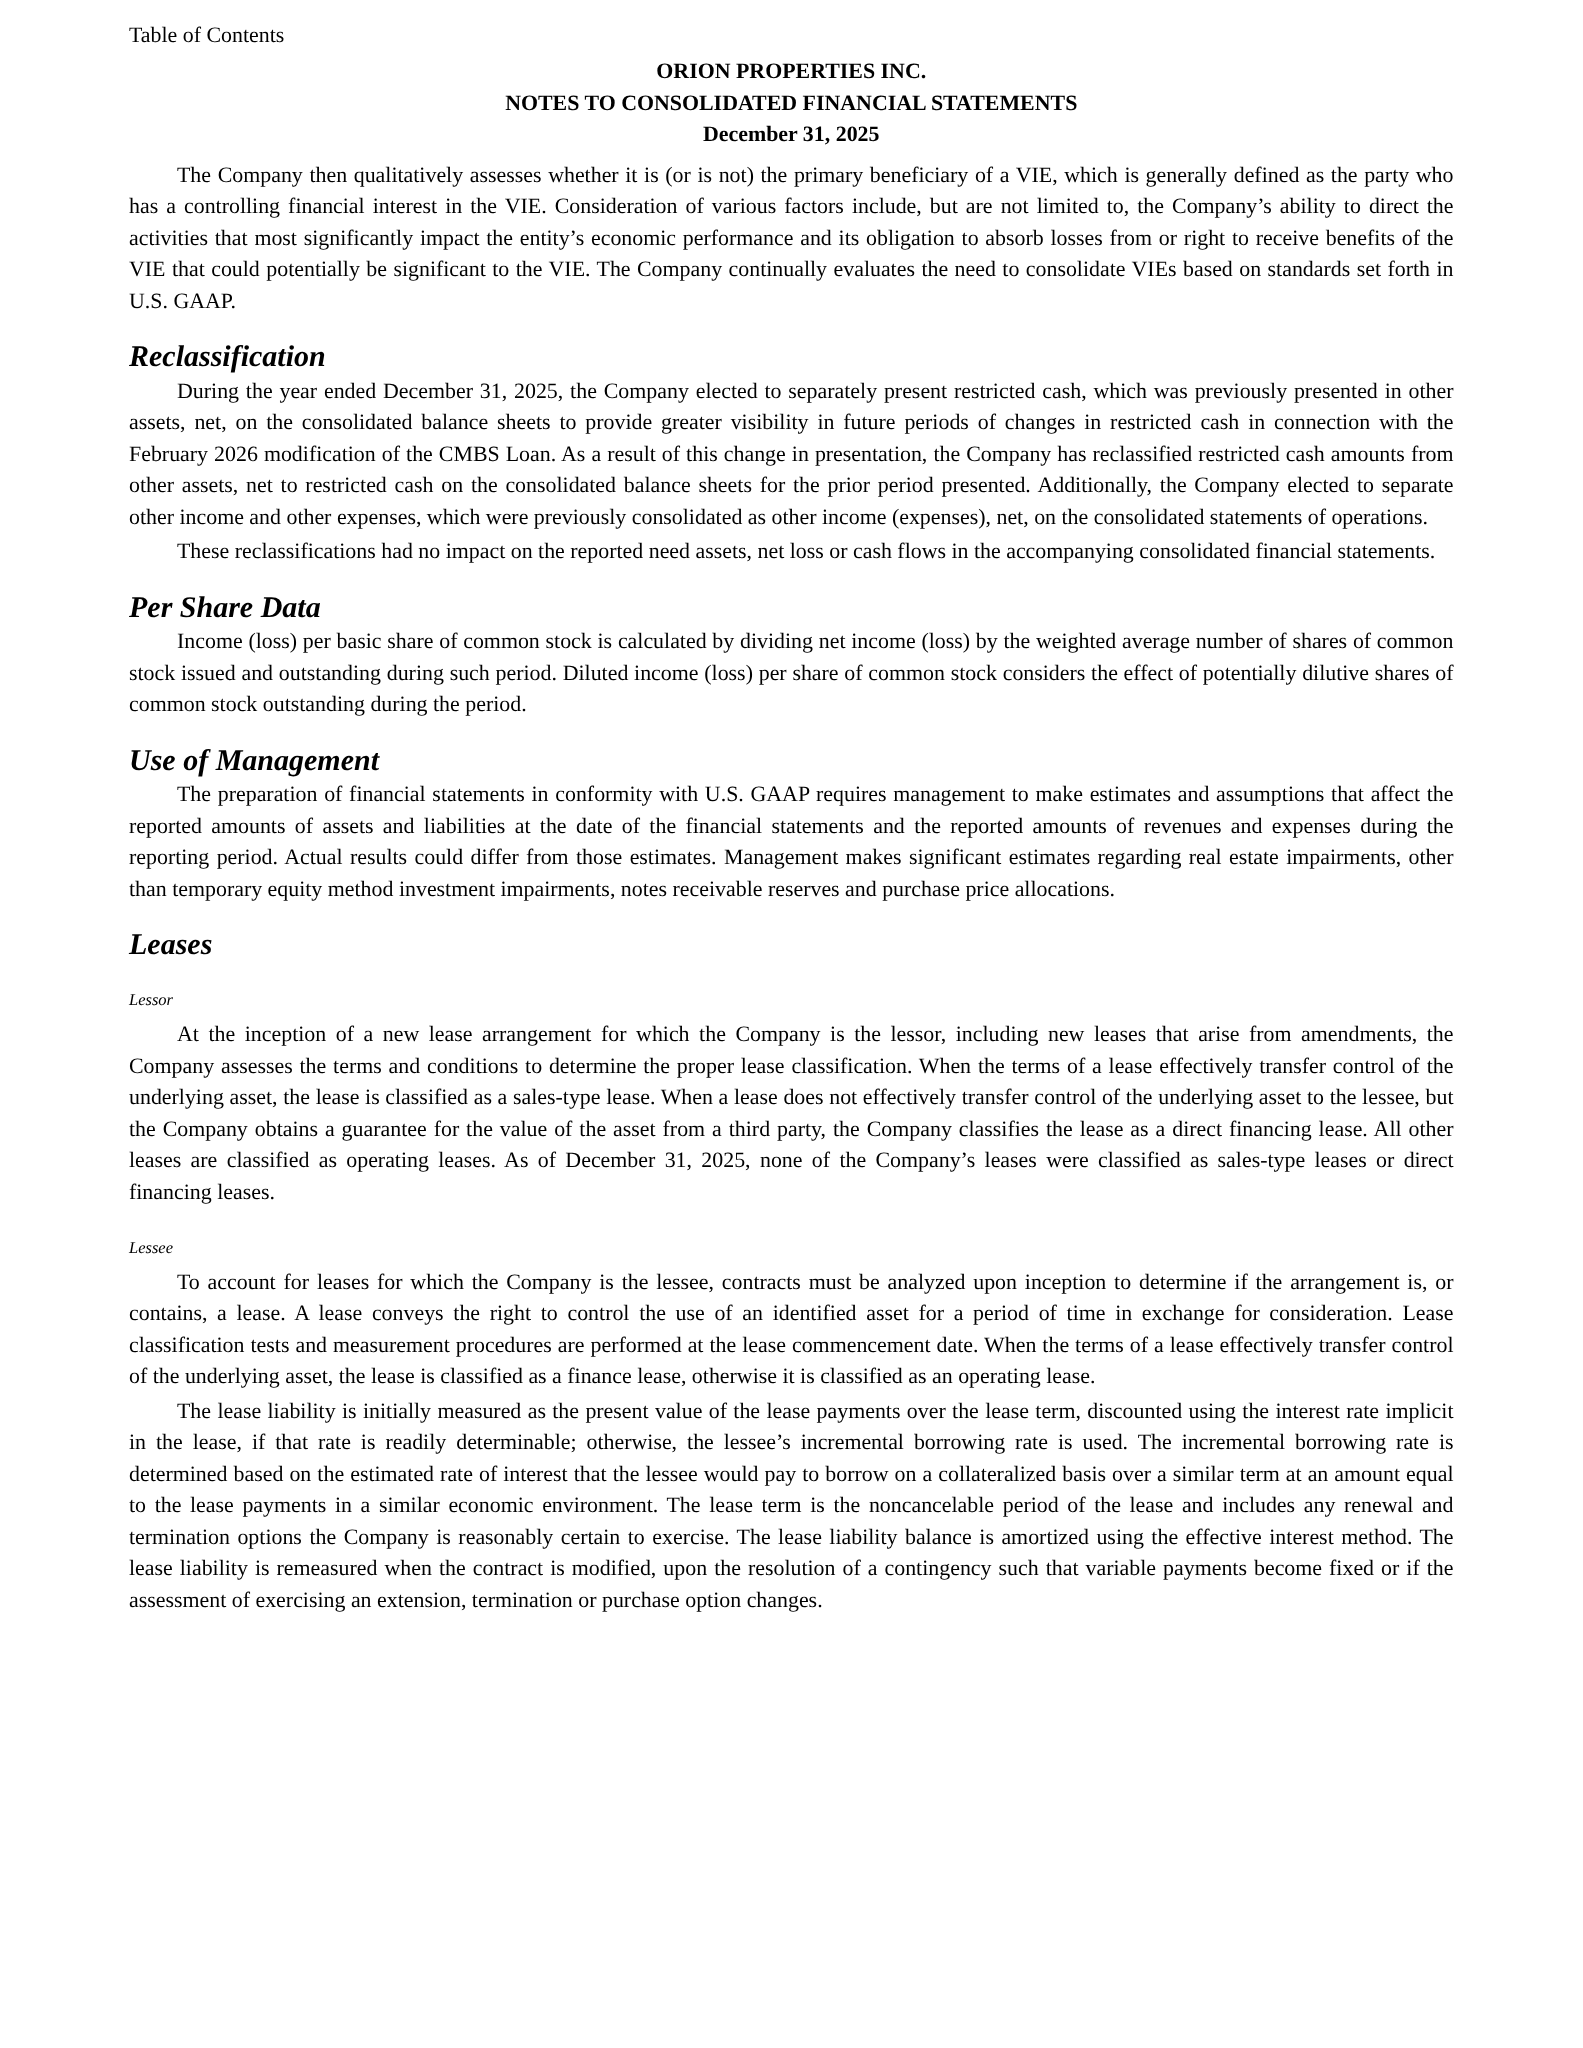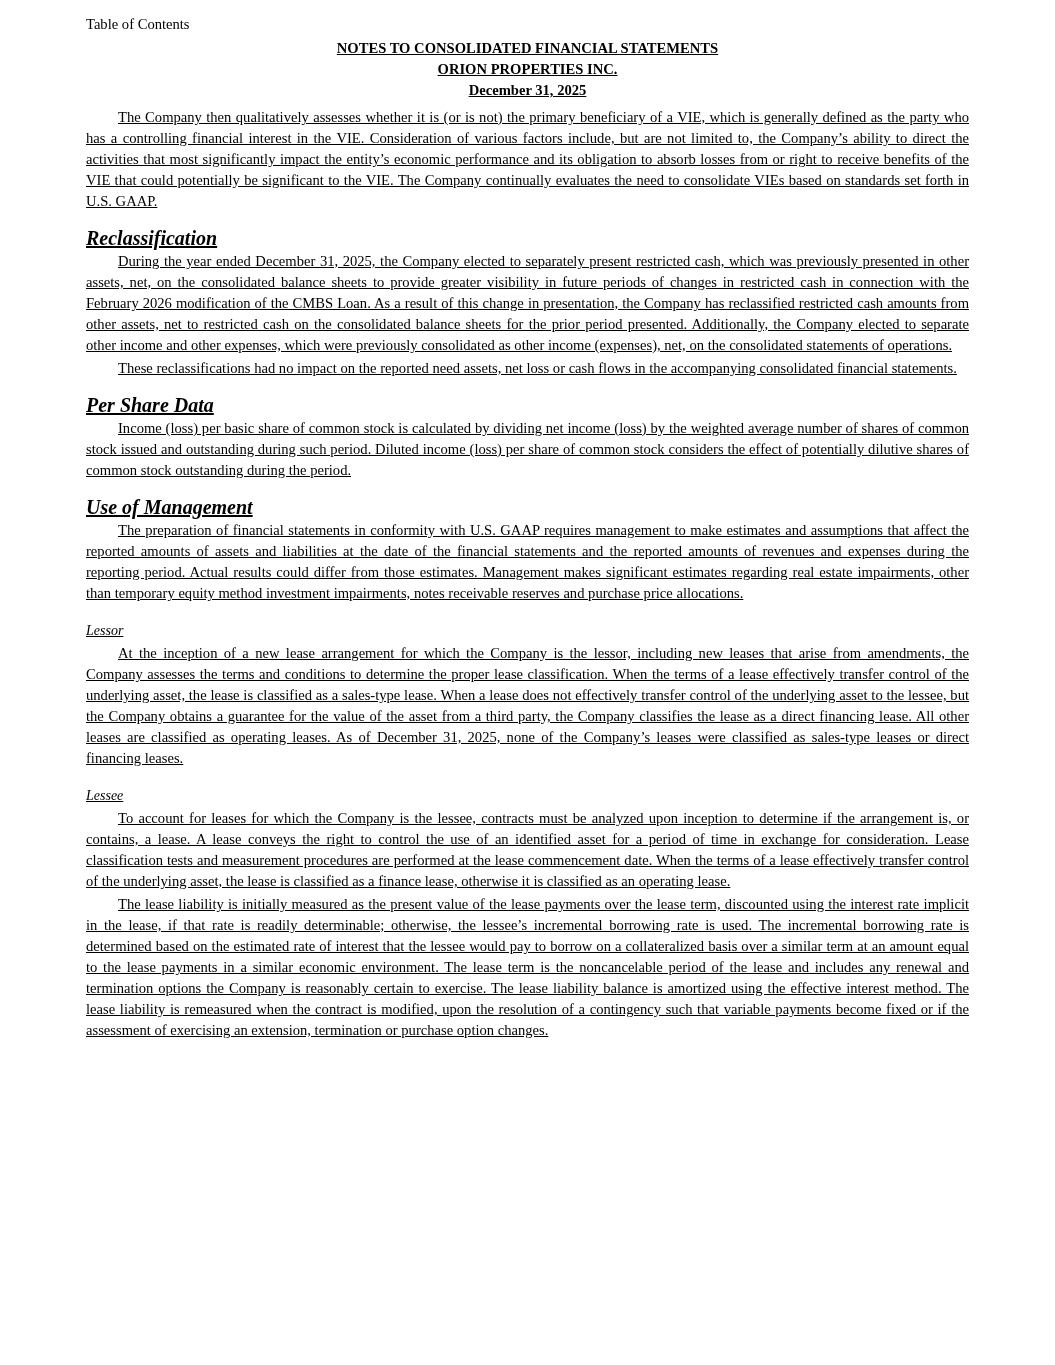--- a/index.html
+++ b/index.html
@@ -8,21 +8,21 @@
     position: relative;
     width: 1055px;
     height: 1365px;
     background: #ffffff;
     color: #000000;
     font-family: "Liberation Serif", "DejaVu Serif", serif;
     font-size: 14.6px;
     line-height: 21px;
     overflow: hidden;
   }
-  .content { padding: 14px 86px 0 86px; text-decoration: underline; }
+  .content { padding: 14px 86px 0 86px; }
   .toc-link {
     display: inline-block;
     color: #000000;
     text-decoration: none;
     cursor: pointer;
     margin-bottom: 3px;
   }
   .doc-header {
     text-align: center;
     font-weight: bold;
@@ -36,21 +36,21 @@
   }
   .h-bolditalic {
     margin: 16px 0 0 0;
     font-size: 20px;
     font-weight: bold;
     font-style: italic;
     line-height: 21px;
   }
   .h-italic {
     margin: 16px 0 0 0;
-    font-size: 14px;
+    font-size: 11px;
     font-weight: normal;
     font-style: italic;
     line-height: 21px;
   }
   .page-footer {
     position: absolute;
     bottom: 26px;
     left: 0;
     width: 100%;
     text-align: center;
@@ -58,37 +58,38 @@
 </style>
 </head>
 <body>
 
 <div class="page">
   <div class="content">
 
     <a class="toc-link">Table of Contents</a>
 
     <div class="doc-header">
+      <div class="hline">ORION PROPERTIES INC.</div>
       <div class="hline">NOTES TO CONSOLIDATED FINANCIAL STATEMENTS</div>
-      <div class="hline">ORION PROPERTIES INC.</div>
       <div class="hline">December 31, 2025</div>
     </div>
 
     <p class="body-p">The Company then qualitatively assesses whether it is (or is not) the primary beneficiary of a VIE, which is generally defined as the party who has a controlling financial interest in the VIE. Consideration of various factors include, but are not limited to, the Company’s ability to direct the activities that most significantly impact the entity’s economic performance and its obligation to absorb losses from or right to receive benefits of the VIE that could potentially be significant to the VIE. The Company continually evaluates the need to consolidate VIEs based on standards set forth in U.S. GAAP.</p>
 
     <h3 class="h-bolditalic">Reclassification</h3>
     <p class="body-p">During the year ended December 31, 2025, the Company elected to separately present restricted cash, which was previously presented in other assets, net, on the consolidated balance sheets to provide greater visibility in future periods of changes in restricted cash in connection with the February 2026 modification of the CMBS Loan. As a result of this change in presentation, the Company has reclassified restricted cash amounts from other assets, net to restricted cash on the consolidated balance sheets for the prior period presented. Additionally, the Company elected to separate other income and other expenses, which were previously consolidated as other income (expenses), net, on the consolidated statements of operations.</p>
     <p class="body-p">These reclassifications had no impact on the reported need assets, net loss or cash flows in the accompanying consolidated financial statements.</p>
 
     <h3 class="h-bolditalic">Per Share Data</h3>
     <p class="body-p">Income (loss) per basic share of common stock is calculated by dividing net income (loss) by the weighted average number of shares of common stock issued and outstanding during such period. Diluted income (loss) per share of common stock considers the effect of potentially dilutive shares of common stock outstanding during the period.</p>
 
     <h3 class="h-bolditalic">Use of Management</h3>
     <p class="body-p">The preparation of financial statements in conformity with U.S. GAAP requires management to make estimates and assumptions that affect the reported amounts of assets and liabilities at the date of the financial statements and the reported amounts of revenues and expenses during the reporting period. Actual results could differ from those estimates. Management makes significant estimates regarding real estate impairments, other than temporary equity method investment impairments, notes receivable reserves and purchase price allocations.</p>
 
+    <h3 class="h-bolditalic">Leases</h3>
 
     <h4 class="h-italic">Lessor</h4>
     <p class="body-p">At the inception of a new lease arrangement for which the Company is the lessor, including new leases that arise from amendments, the Company assesses the terms and conditions to determine the proper lease classification. When the terms of a lease effectively transfer control of the underlying asset, the lease is classified as a sales-type lease. When a lease does not effectively transfer control of the underlying asset to the lessee, but the Company obtains a guarantee for the value of the asset from a third party, the Company classifies the lease as a direct financing lease. All other leases are classified as operating leases. As of December 31, 2025, none of the Company’s leases were classified as sales-type leases or direct financing leases.</p>
 
     <h4 class="h-italic">Lessee</h4>
     <p class="body-p">To account for leases for which the Company is the lessee, contracts must be analyzed upon inception to determine if the arrangement is, or contains, a lease. A lease conveys the right to control the use of an identified asset for a period of time in exchange for consideration. Lease classification tests and measurement procedures are performed at the lease commencement date. When the terms of a lease effectively transfer control of the underlying asset, the lease is classified as a finance lease, otherwise it is classified as an operating lease.</p>
     <p class="body-p">The lease liability is initially measured as the present value of the lease payments over the lease term, discounted using the interest rate implicit in the lease, if that rate is readily determinable; otherwise, the lessee’s incremental borrowing rate is used. The incremental borrowing rate is determined based on the estimated rate of interest that the lessee would pay to borrow on a collateralized basis over a similar term at an amount equal to the lease payments in a similar economic environment. The lease term is the noncancelable period of the lease and includes any renewal and termination options the Company is reasonably certain to exercise. The lease liability balance is amortized using the effective interest method. The lease liability is remeasured when the contract is modified, upon the resolution of a contingency such that variable payments become fixed or if the assessment of exercising an extension, termination or purchase option changes.</p>
 
   </div>
 

